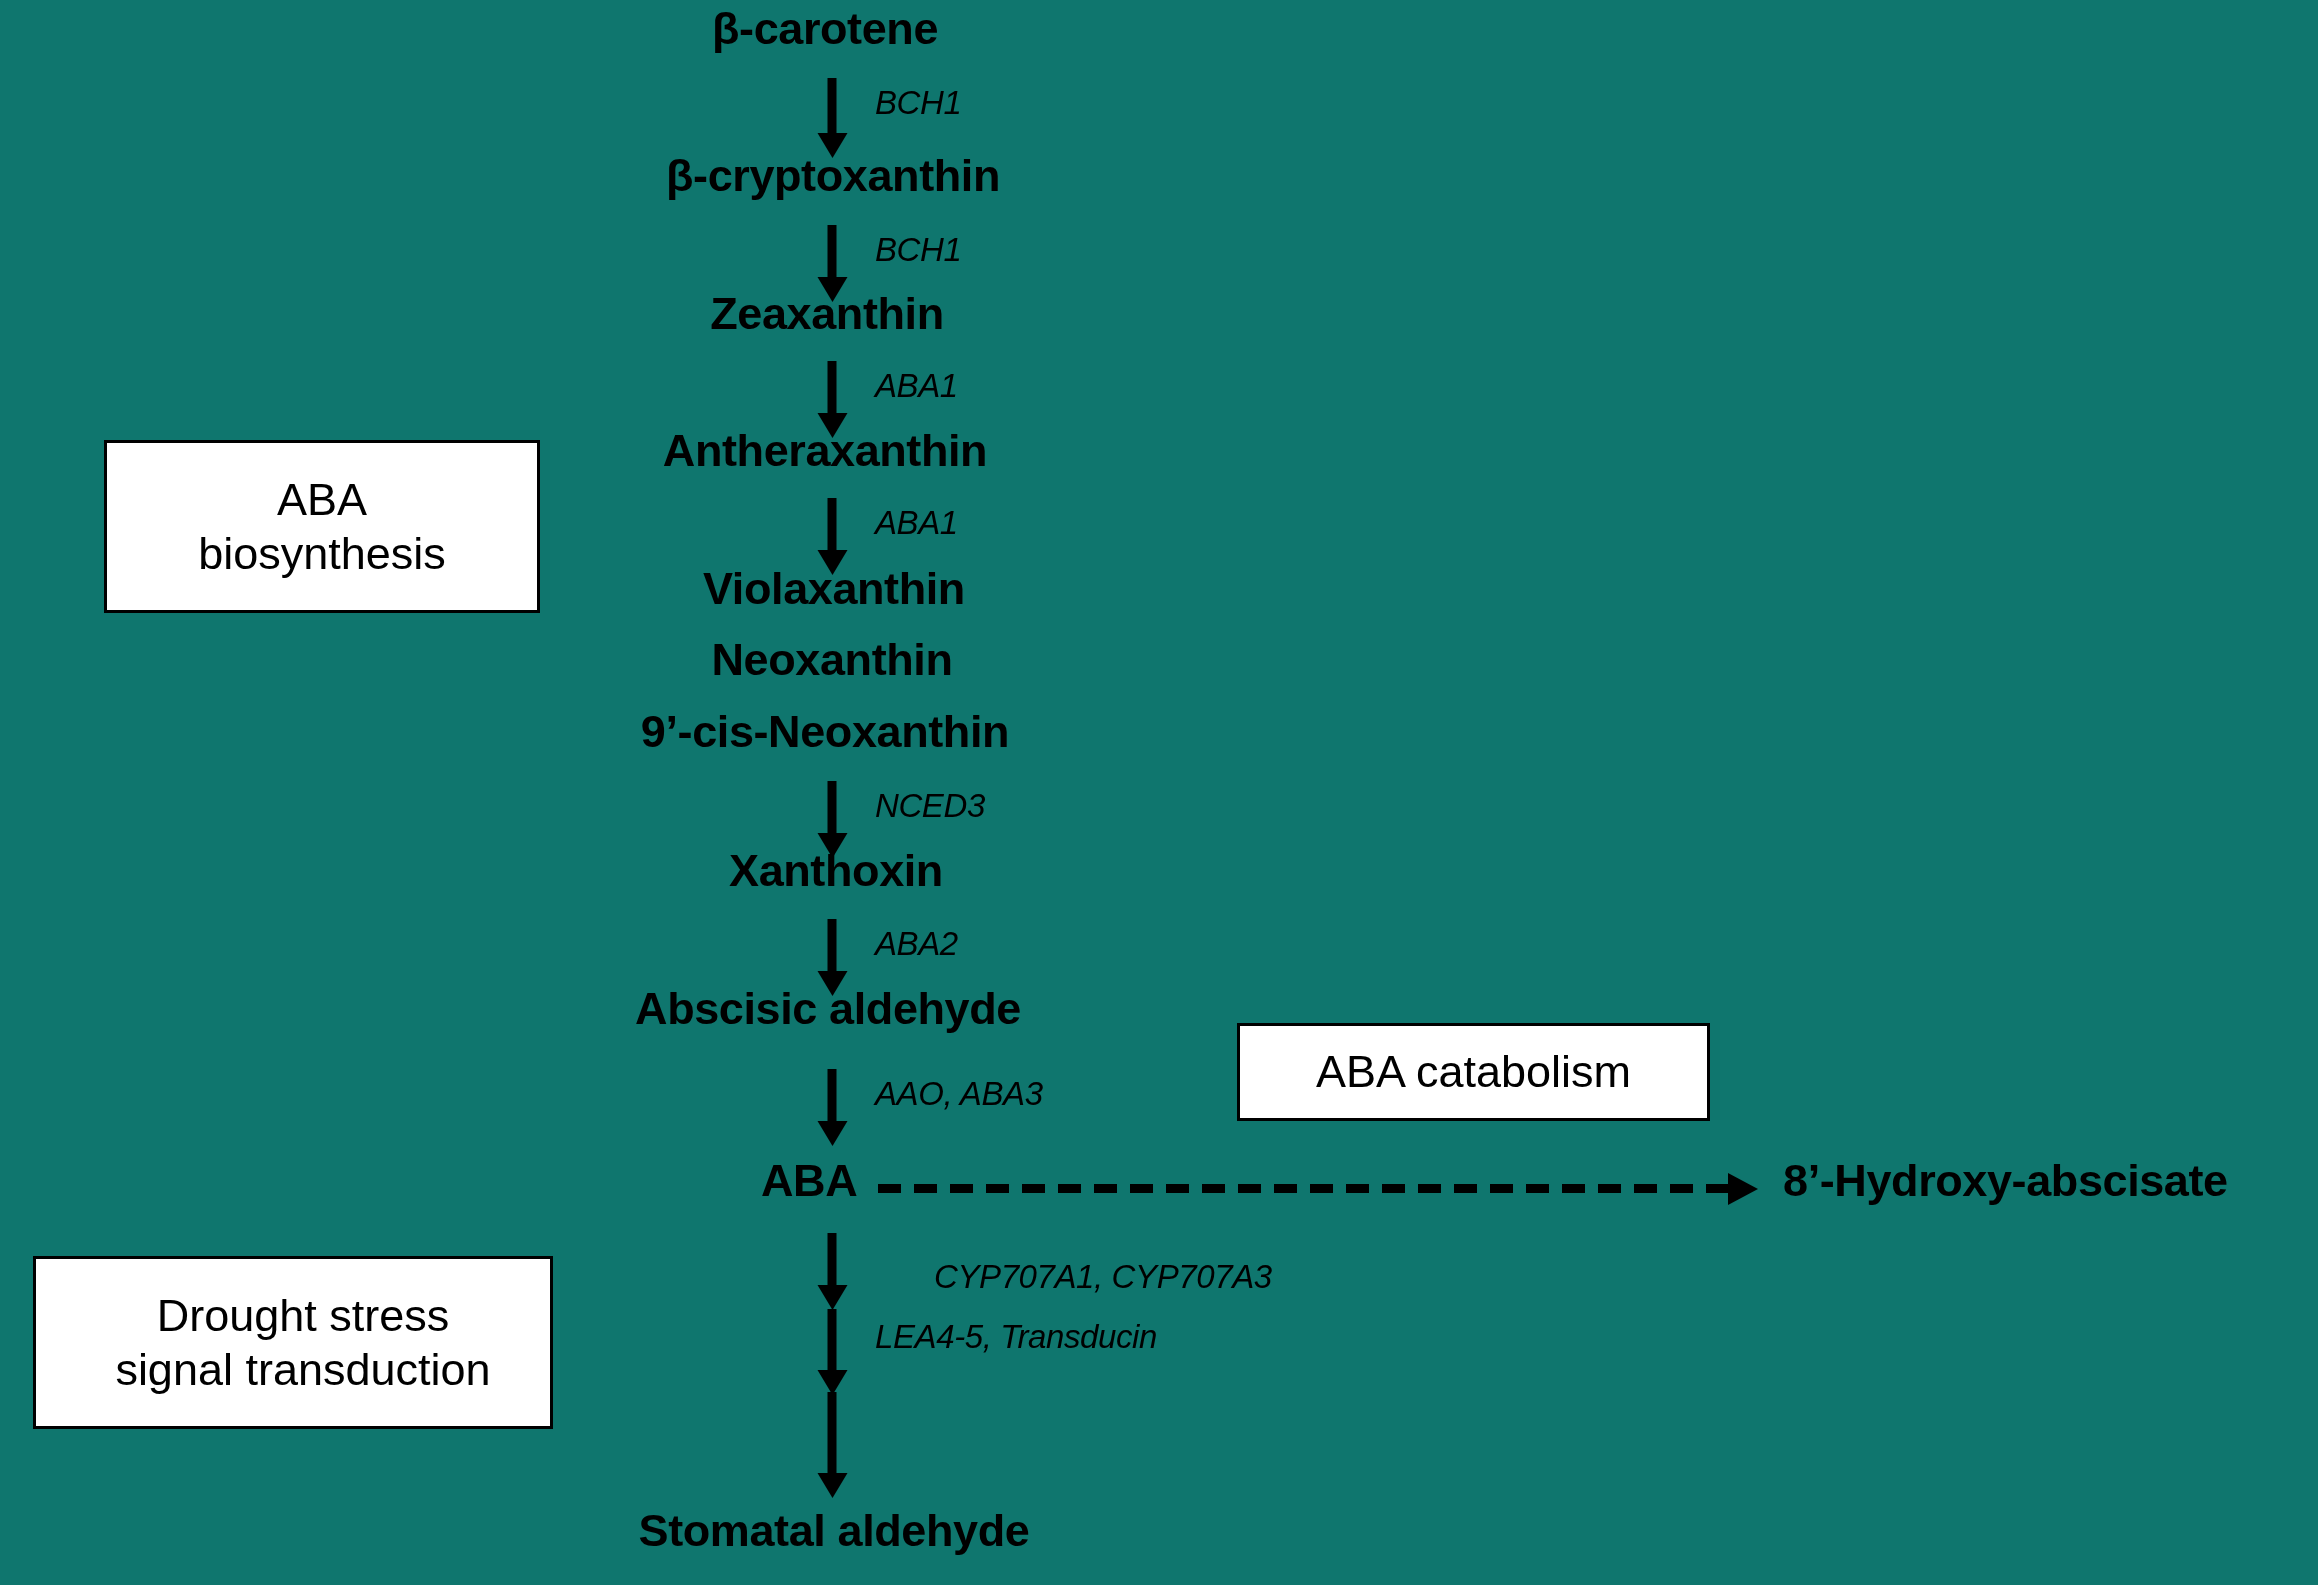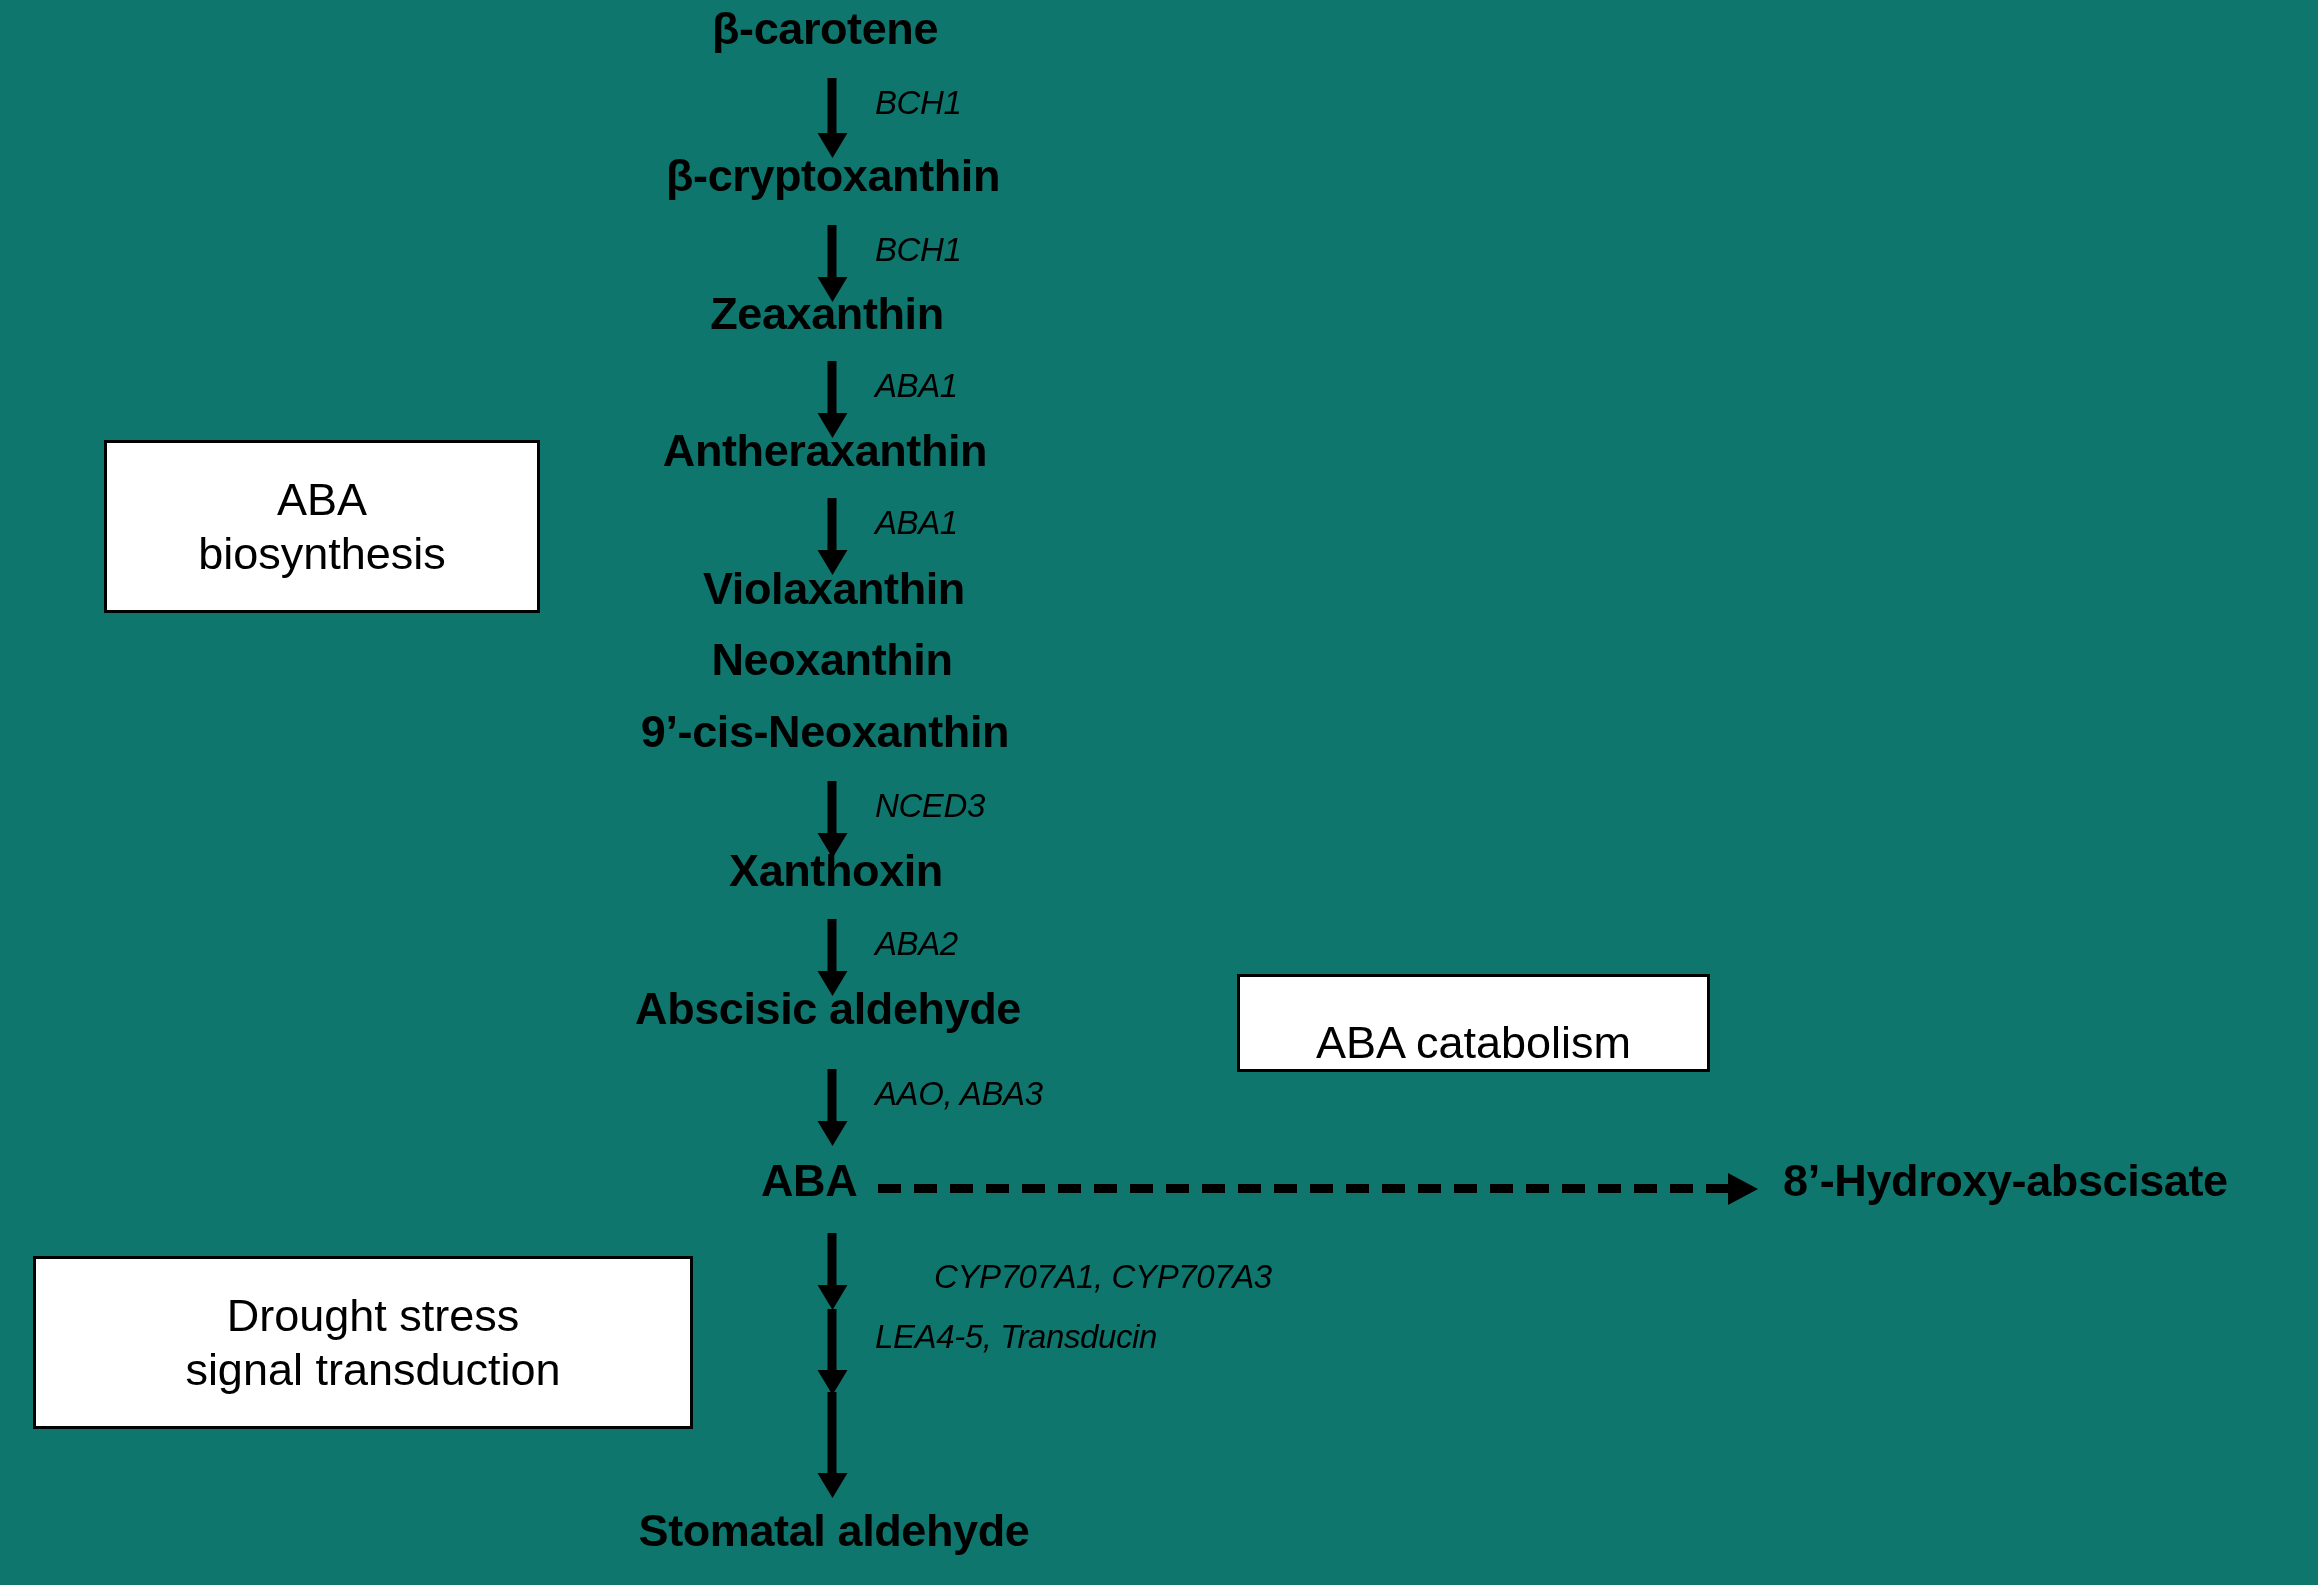--- a/index.html
+++ b/index.html
@@ -205,23 +205,23 @@
 
   <div class="enzyme" style="left:934px; top:1212px;margin-top:48px;">CYP707A1, CYP707A3</div>
 
   <div class="enzyme" style="left:875px; top:1320px;">LEA4-5, Transducin</div>
 
   <div class="group-box" style="left:104px; top:440px; width:436px; height:173px;">
     <span class="box-text">ABA
 biosynthesis</span>
   </div>
 
-  <div class="group-box" style="left:1237px; top:974px; width:473px; height:98px;align-items:flex-end;">
+  <div class="group-box" style="left:1237px; top:1023px; width:473px; height:98px;">
     <span class="box-text">ABA catabolism</span>
   </div>
 
-  <div class="group-box" style="left:33px; top:1256px; width:660px; height:173px;padding-left:20px;">
+  <div class="group-box" style="left:33px; top:1256px; width:520px; height:173px;padding-left:20px;">
     <span class="box-text">Drought stress
 signal transduction</span>
   </div>
 
 </div>
 
 
 </body></html>

